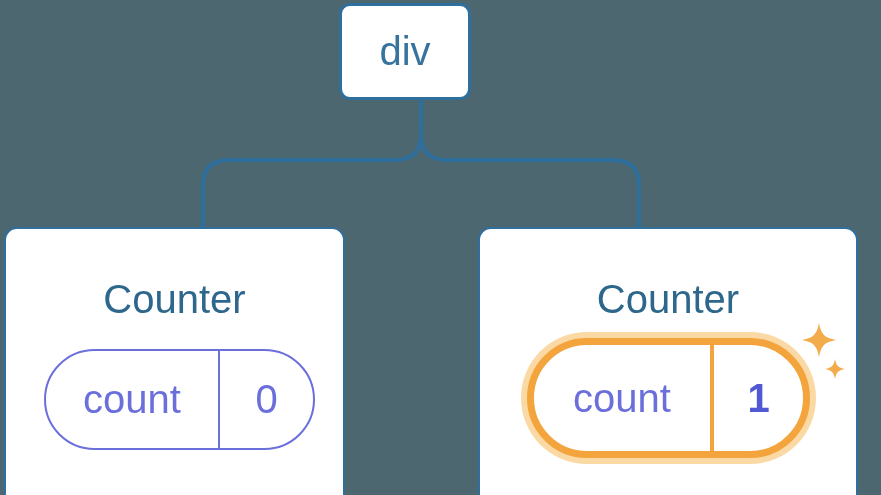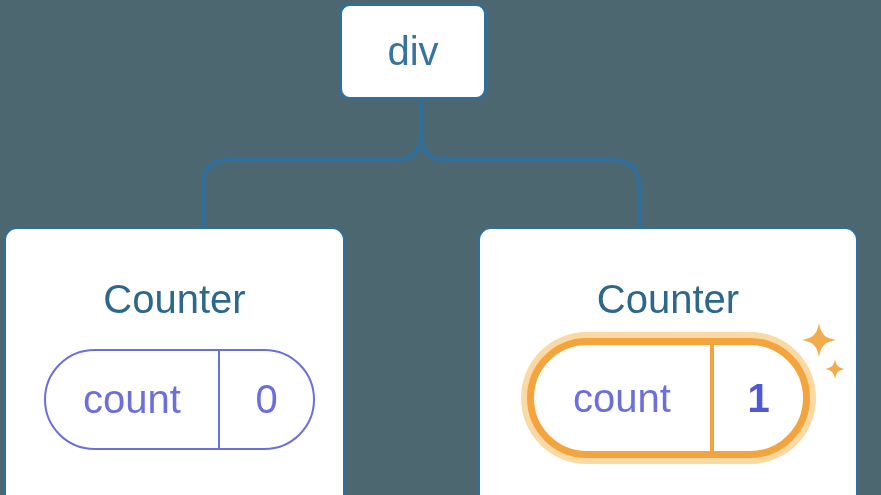--- a/index.html
+++ b/index.html
@@ -26,21 +26,21 @@
     fill: none;
     stroke: var(--stroke-blue, #2E6F9D);
     stroke-width: 4;
     stroke-linecap: round;
   }
 
   
   .root-node {
     position: absolute;
     left: 339px; top: 3px;
-    width: 148px; height: 97px;
+    width: 132px; height: 97px;
     box-sizing: border-box;
     background: #ffffff;
     border: 3px solid var(--stroke-blue, #2E6F9D);
     border-radius: 11px;
     display: flex;
     align-items: center;
     justify-content: center;
   }
   .root-label {
     font-size: 40px;

